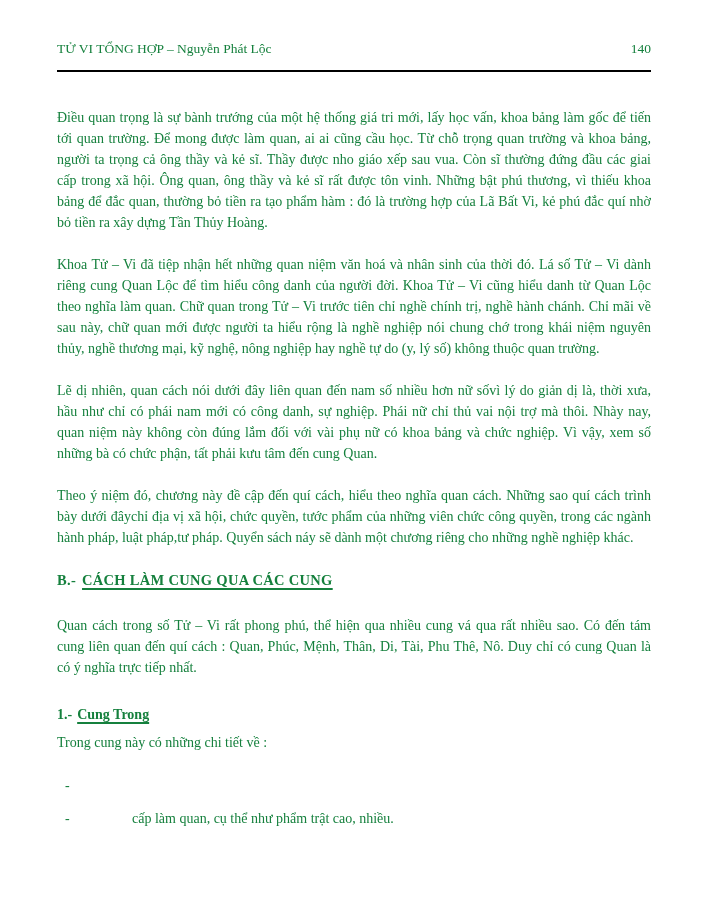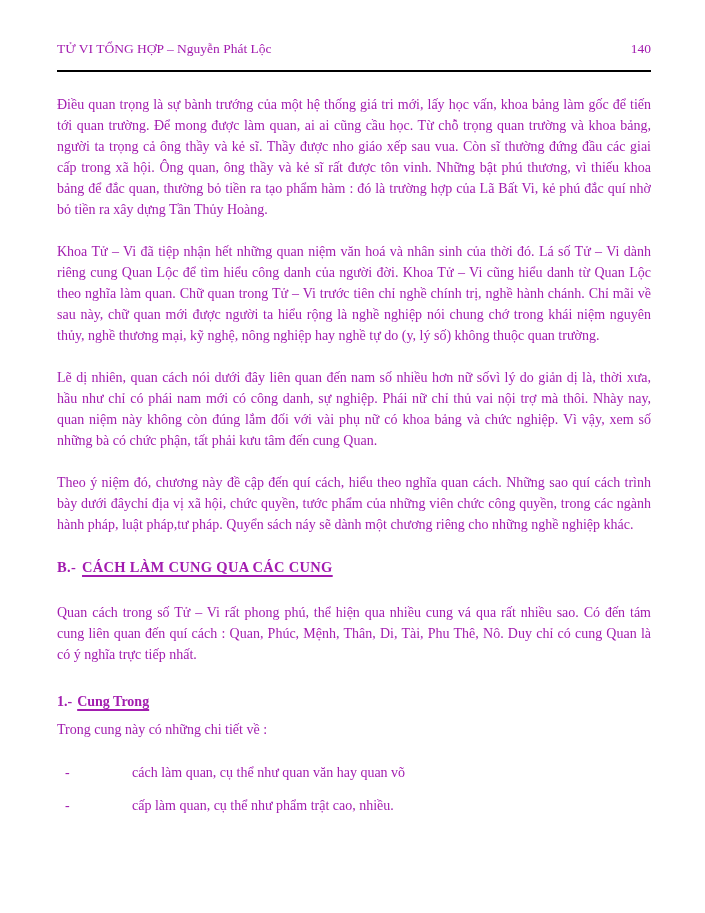--- a/index.html
+++ b/index.html
@@ -8,37 +8,37 @@
     background: #ffffff;
   }
   .page {
     position: relative;
     width: 705px;
     height: 913px;
     background: #ffffff;
     box-sizing: border-box;
     padding: 40px 54px 0 57px;
     font-family: "Liberation Serif", "DejaVu Serif", serif;
-    color: #a21caf;
+    color: #15803d;
     overflow: hidden;
   }
   .header-row {
     display: flex;
     justify-content: space-between;
     align-items: baseline;
     font-size: 13.5px;
     line-height: 17px;
   }
   .header-rule {
     border: none;
     border-bottom: 2px solid #000000;
     margin: 13px 0 0 0;
   }
   .content {
-    margin-top: 22px;
+    margin-top: 35px;
   }
   p.body-par {
     font-size: 14px;
     line-height: 21px;
     text-align: justify;
     margin: 0 0 21px 0;
   }
   .heading-b {
     font-size: 14.5px;
     font-weight: bold;
@@ -111,21 +111,20 @@
     <p class="body-par">Quan cách trong số Tử – Vi rất phong phú, thể hiện qua nhiều cung vá qua rất nhiều sao. Có đến tám cung liên quan đến quí cách : Quan, Phúc, Mệnh, Thân, Di, Tài, Phu Thê, Nô. Duy chỉ có cung Quan là có ý nghĩa trực tiếp nhất.</p>
 
     <div class="section-heading">
       <span class="hd-prefix">1.-</span><span class="underlined">Cung Trong</span>
     </div>
 
     <p class="intro-line">Trong cung này có những chi tiết về :</p>
 
     <div class="list-row">
       <span class="list-marker">-</span>
-      <span class="list-text">cách làm quan, cụ thể như quan văn hay quan võ</span>
     </div>
 
     <div class="list-row">
       <span class="list-marker">-</span>
       <span class="list-text">cấp làm quan, cụ thể như phẩm trật cao, nhiều.</span>
     </div>
 
   </div>
 </div>
 

